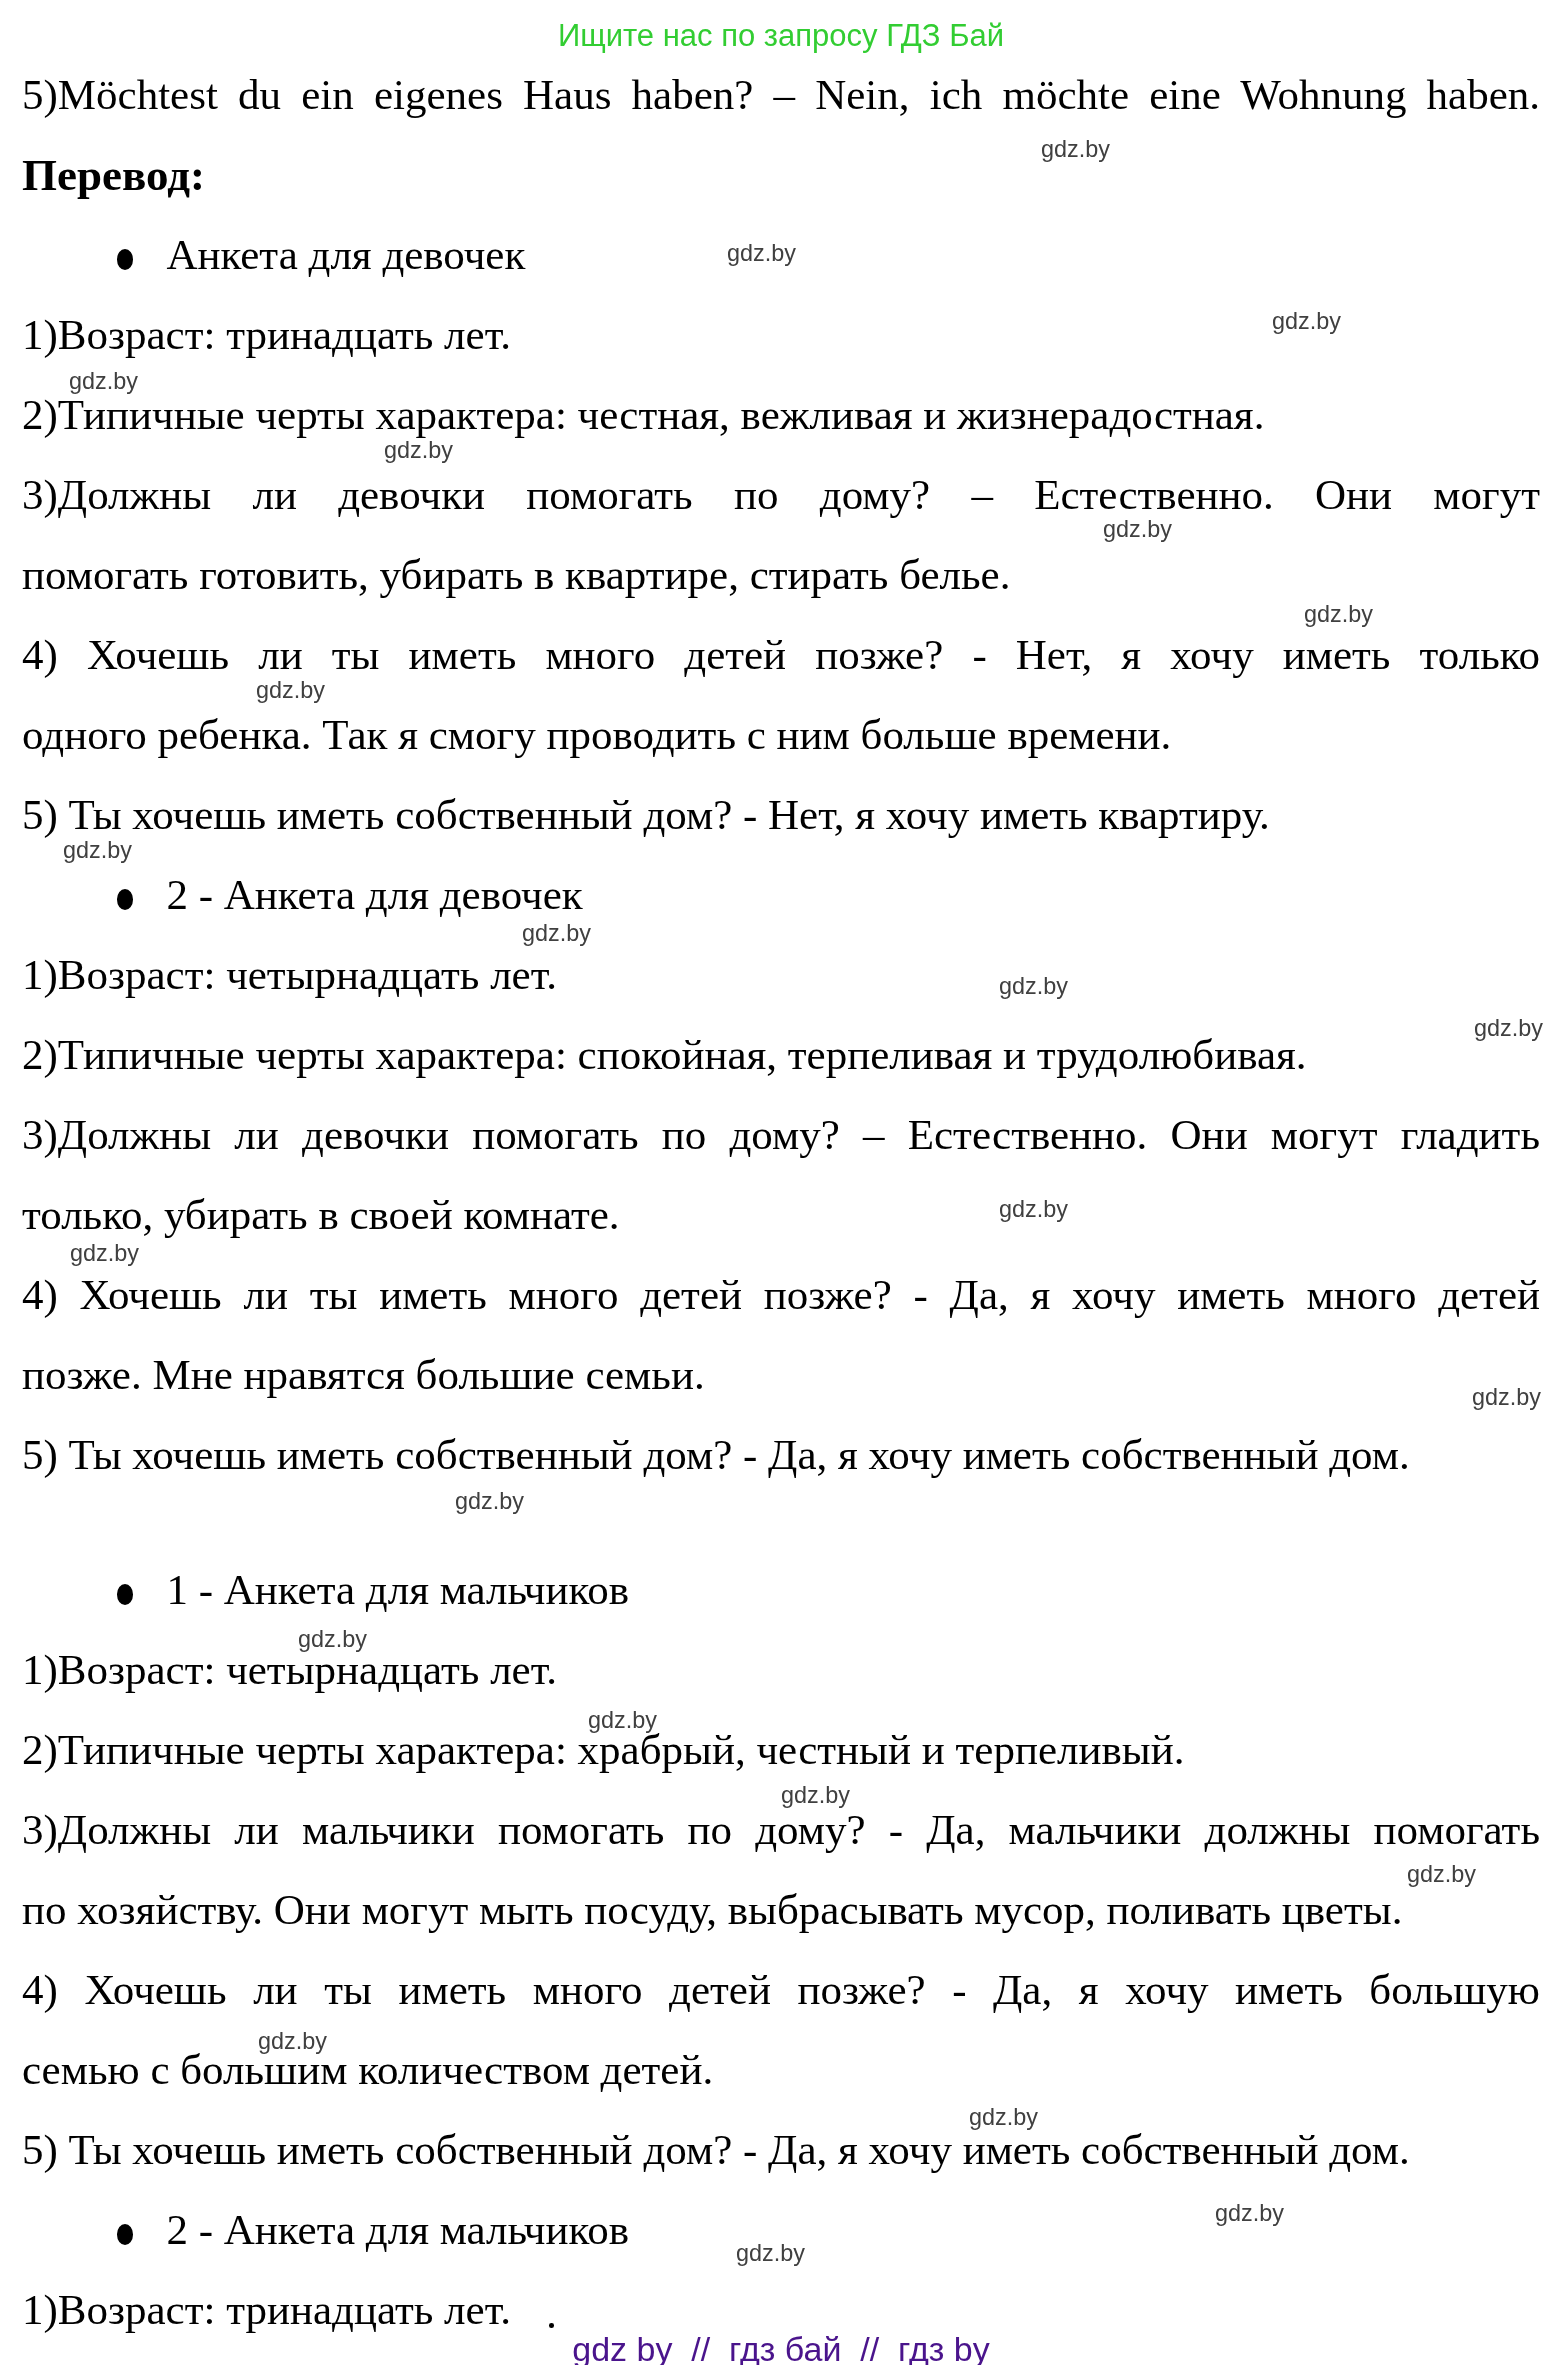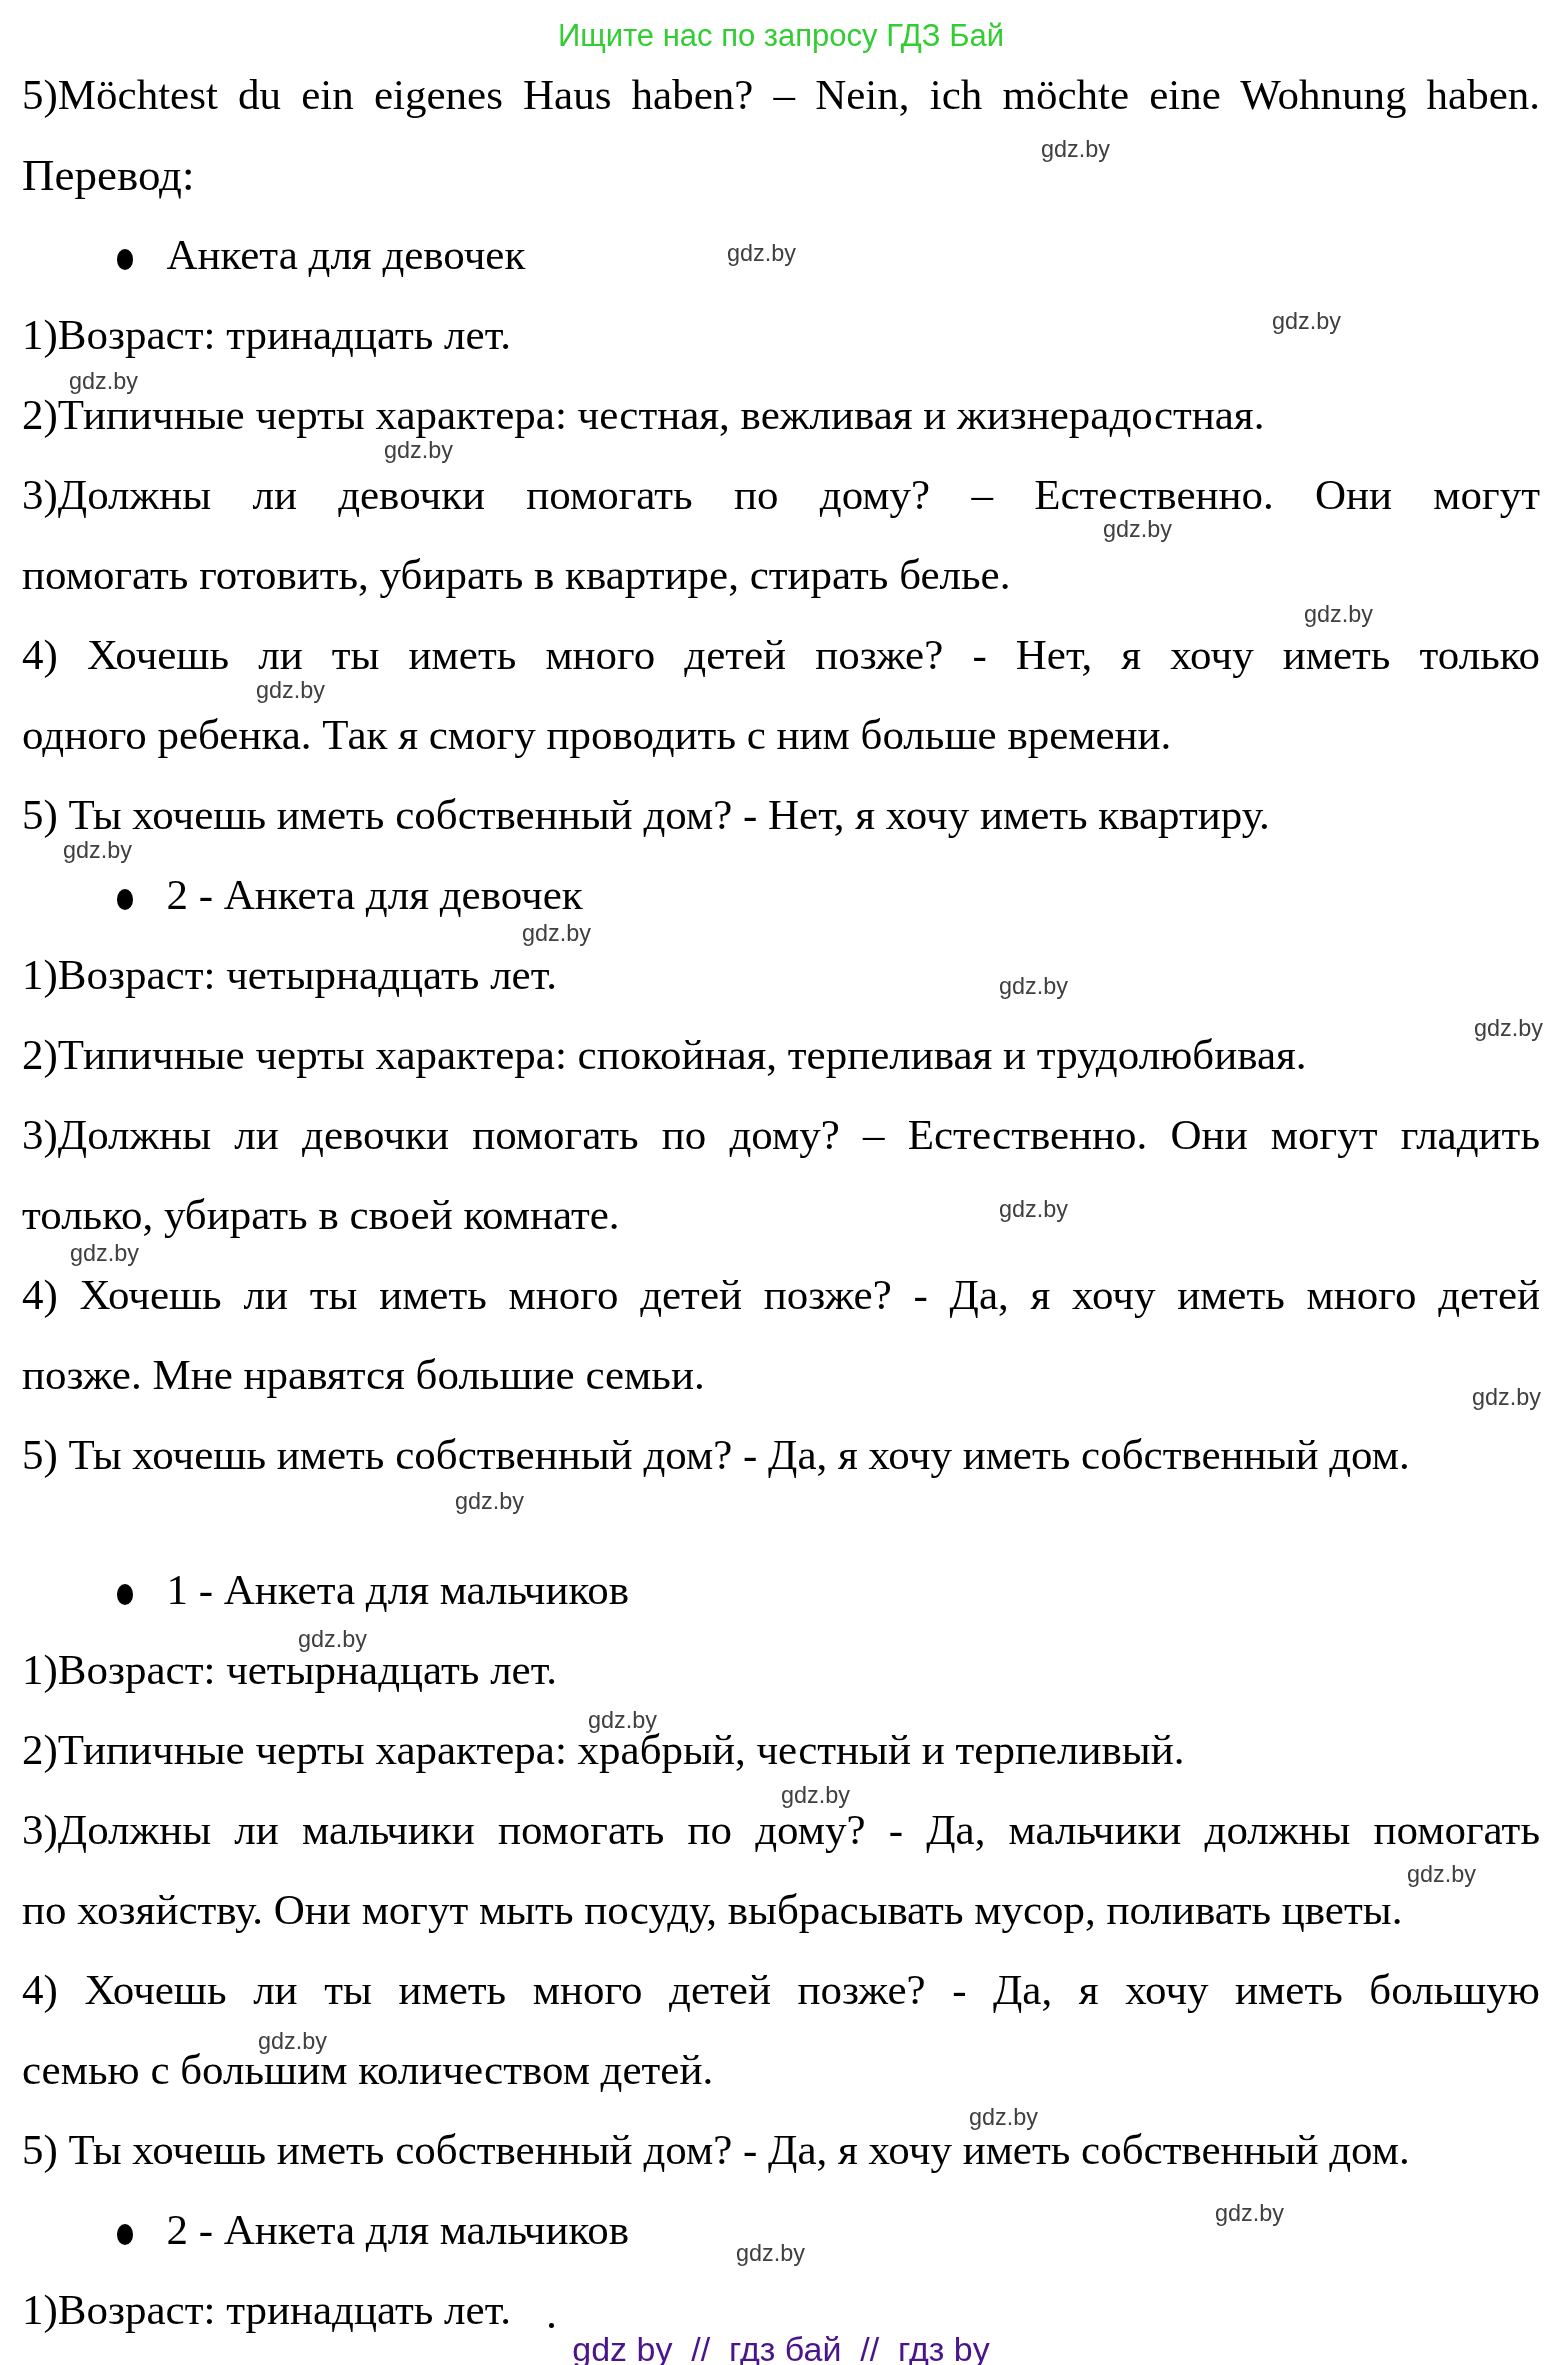--- a/index.html
+++ b/index.html
@@ -30,21 +30,21 @@
     width:1518px;
     line-height:80px;
     font-size:43px;
     white-space:nowrap;
   }
   .just{
     white-space:normal;
     text-align:justify;
     text-align-last:justify;
   }
-  .heading{font-weight:normal;font-size:45px;}
+  .heading{font-weight:bold;font-size:45px;}
   .bullet{padding-left:95px;width:1423px;}
   .gap-before{margin-top:55px;}
   .dot{
     display:inline-block;
     width:16.4px;height:21px;
     background:#000;border-radius:50%;
     margin-right:33px;
     vertical-align:-0.8px;
   }
   .wm{

